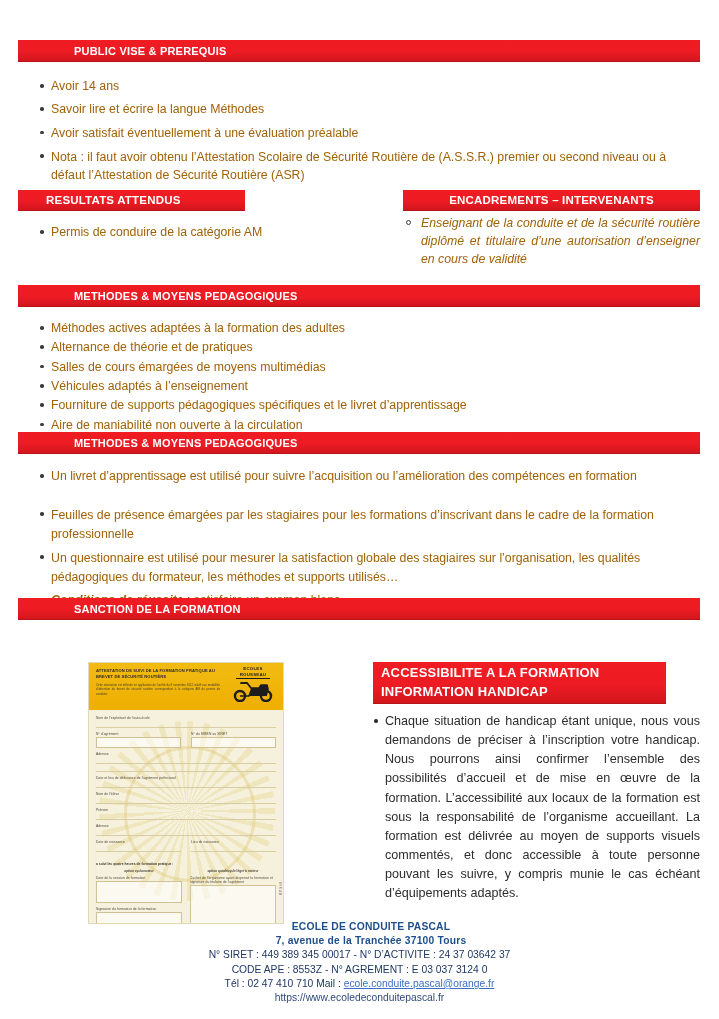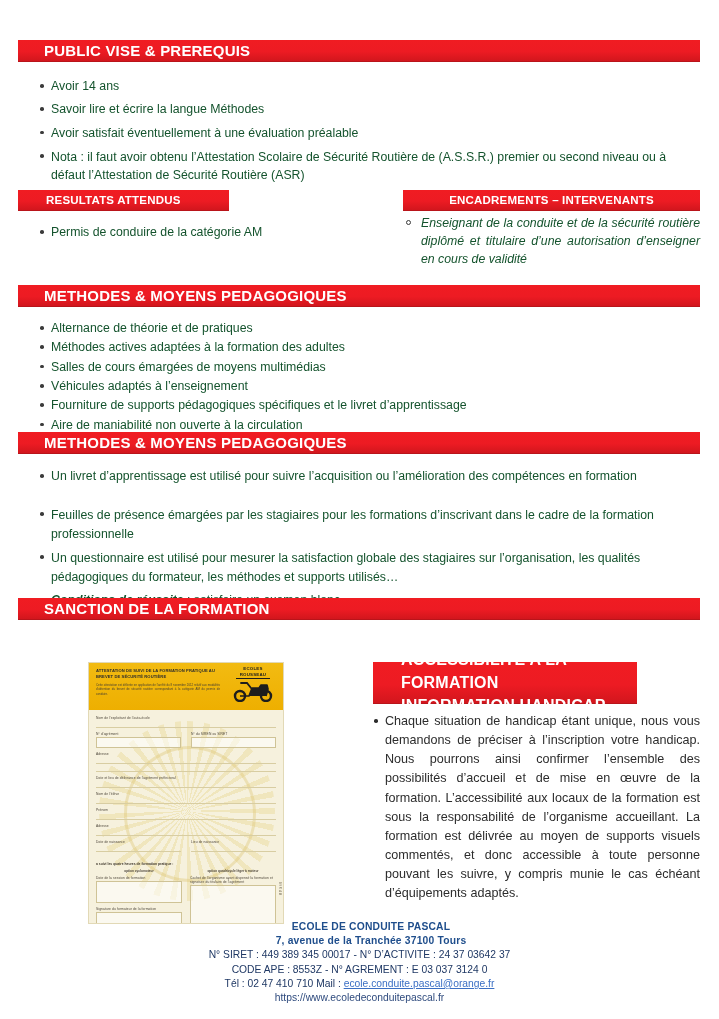--- a/index.html
+++ b/index.html
@@ -36,46 +36,46 @@
   }
   .bar .bar-label {
     display: block;
     white-space: pre-line;
   }
 
   .bar-wide {
     left: 18px;
     width: 682px;
     height: 21px;
-    font-size: 15px;
-    padding-left: 26px;
+    font-size: 11px;
+    padding-left: 56px;
     box-sizing: border-box;
   }
   .bar-half-left {
     left: 18px;
-    width: 211px;
+    width: 227px;
     height: 20px;
     font-size: 11.5px;
     padding-left: 28px;
     box-sizing: border-box;
   }
   .bar-half-right {
     left: 403px;
     width: 297px;
     height: 20px;
     font-size: 11.5px;
     box-sizing: border-box;
     justify-content: center;
   }
   .bar-access {
     left: 373px;
-    width: 264px;
+    width: 293px;
     height: 41px;
-    font-size: 16px;
-    padding-left: 28px;
+    font-size: 13px;
+    padding-left: 8px;
     box-sizing: border-box;
     line-height: 1.45;
     align-items: center;
   }
 
   
   .blk {
     position: absolute;
     box-sizing: border-box;
   }
@@ -83,21 +83,21 @@
     list-style: none;
     margin: 0;
     padding: 0;
   }
   ul.bullets > li {
     position: relative;
     padding-left: 13px;
     margin: 0 0 5px 0;
     font-size: 12.3px;
     line-height: 1.33;
-    color: #14532d;
+    color: #a16207;
   }
   ul.bullets > li:before {
     content: "";
     position: absolute;
     left: 2px;
     top: 6px;
     width: 3.5px;
     height: 3.5px;
     border-radius: 50%;
     background: #3b3b3b;
@@ -348,22 +348,22 @@
       <li>Enseignant de la conduite et de la sécurité routière diplômé et titulaire d’une autorisation d’enseigner en cours de validité</li>
     </ul>
   </div>
 
   <div class="bar bar-wide" style="top:285px;">
     <span class="bar-label">METHODES &amp; MOYENS PEDAGOGIQUES</span>
   </div>
 
   <div class="blk" style="left:38px; top:320px; width:655px;">
     <ul class="bullets tight" style="line-height:1.6;">
+      <li style="margin-bottom:3px;">Méthodes actives adaptées à la formation des adultes</li>
       <li style="margin-bottom:3px;">Alternance de théorie et de pratiques</li>
-      <li style="margin-bottom:3px;">Méthodes actives adaptées à la formation des adultes</li>
       <li style="margin-bottom:3px;">Salles de cours émargées de moyens  multimédias</li>
       <li style="margin-bottom:3px;">Véhicules adaptés à l’enseignement</li>
       <li style="margin-bottom:3px;">Fourniture de supports pédagogiques spécifiques et le livret d’apprentissage</li>
       <li style="margin-bottom:3px;">Aire de maniabilité non ouverte à la circulation</li>
     </ul>
   </div>
 
   <div class="bar bar-wide" style="top:432px;">
     <span class="bar-label">METHODES &amp; MOYENS PEDAGOGIQUES</span>
   </div>

